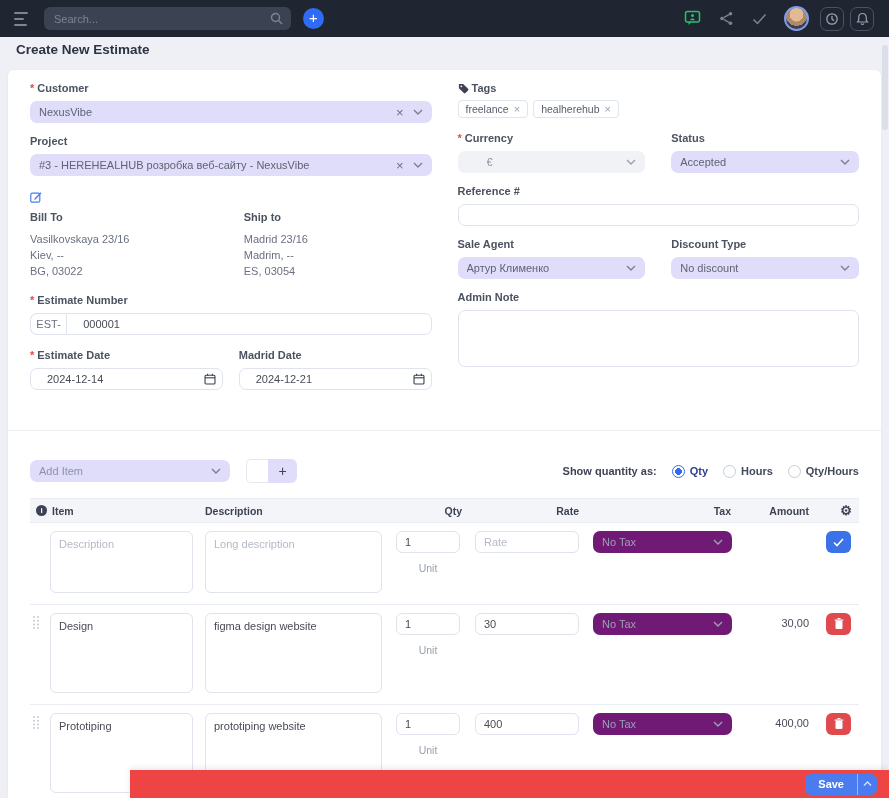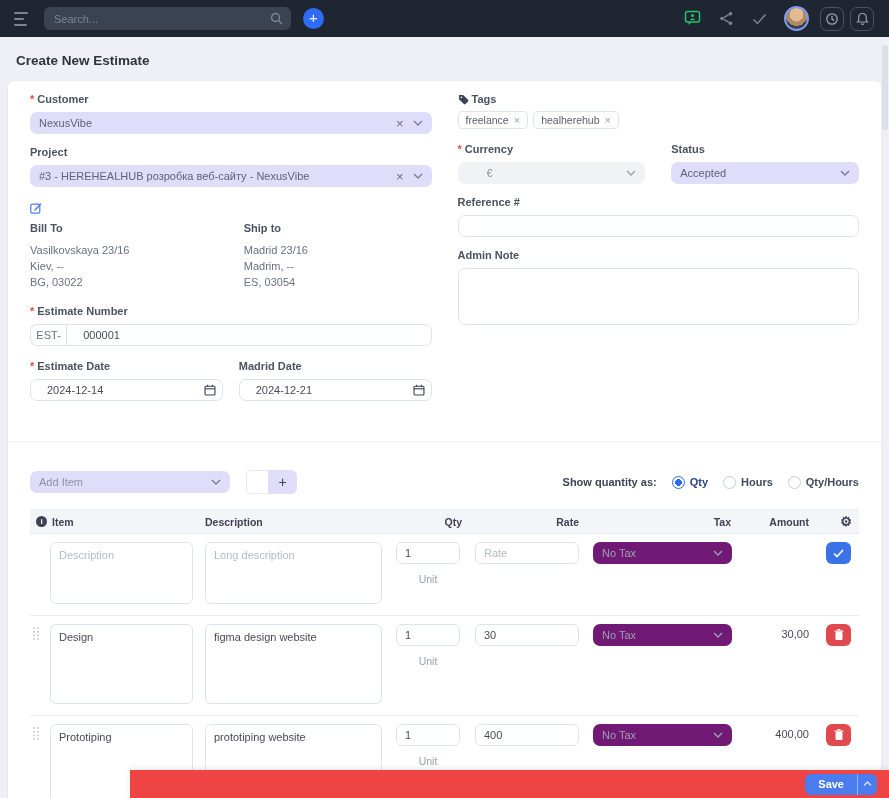--- a/index.html
+++ b/index.html
@@ -16,21 +16,21 @@
   .search-input::placeholder { color:#7d8594; }
   .search-ic { position:absolute; right:8px; top:5px; }
   .plus-btn { width:21px; height:21px; border-radius:50%; background:#2e6cf6; color:#fff; font-size:15px; line-height:19px; text-align:center; margin-left:12px; cursor:pointer; }
   .tb-right { margin-left:auto; display:flex; align-items:center; }
   .tb-ic { margin:0 9px; display:flex; align-items:center; cursor:pointer; }
   .avatar { width:25px; height:25px; border-radius:50%; border:2px solid #7d9bf0; margin:0 8px;
             background: radial-gradient(circle at 50% 32%, #e3bb93 0 38%, #b08968 39% 62%, #3c4149 63%); }
   .boxed { width:24px; height:24px; border:1px solid #4a5263; border-radius:7px; display:flex; align-items:center; justify-content:center; margin:0 3px; cursor:pointer; }
 
   
-  .page-head { padding:16px 16px 13px; }
+  .page-head { padding:5px 16px 13px; }
   .page-title { font-size:13.5px; font-weight:700; color:#2d3340; }
   .card { margin:0 8px; background:#fff; border-radius:6px 6px 0 0; box-shadow:0 1px 3px rgba(40,50,70,.06); padding:12px 22px 0; min-height:820px; }
 
   
   .form-grid { display:grid; grid-template-columns:1fr 1fr; column-gap:26px; }
   label.f-label { display:flex; align-items:center; gap:3px; font-size:11px; font-weight:600; color:#4b5260; margin-bottom:7px; }
   .req { color:#e04b43; }
   .fld { margin-bottom:12px; }
   .sel { height:22px; border-radius:7px; display:flex; align-items:center; font-size:11px; padding:0 9px; cursor:pointer; }
   .sel.lav { background:#dfddfa; color:#5f6374; }
@@ -306,20 +306,44 @@
         </div>
       </div>
 
       <div class="fld">
         <label class="f-label">
             <span>Reference #</span>
           </label>
         <input class="txt-input" style="">
       </div>
 
+      <div class="two-col" style="column-gap:26px; margin-bottom:12px;">
+        <div>
+          <label class="f-label">
+              <span>Sale Agent</span>
+            </label>
+          <div class="sel lav">
+            <span class="sel-val">Артур Клименко</span>
+            <svg class="chev" width="10" height="6" viewBox="0 0 10 6">
+                <path d="M1 1l4 4 4-4"></path>
+              </svg>
+          </div>
+        </div>
+        <div>
+          <label class="f-label">
+              <span>Discount Type</span>
+            </label>
+          <div class="sel lav">
+            <span class="sel-val">No discount</span>
+            <svg class="chev" width="10" height="6" viewBox="0 0 10 6">
+                <path d="M1 1l4 4 4-4"></path>
+              </svg>
+          </div>
+        </div>
+      </div>
 
       <div class="fld">
         <label class="f-label">
             <span>Admin Note</span>
           </label>
         <textarea class="note" style=""></textarea>
       </div>
     </div>
   </div>
 

